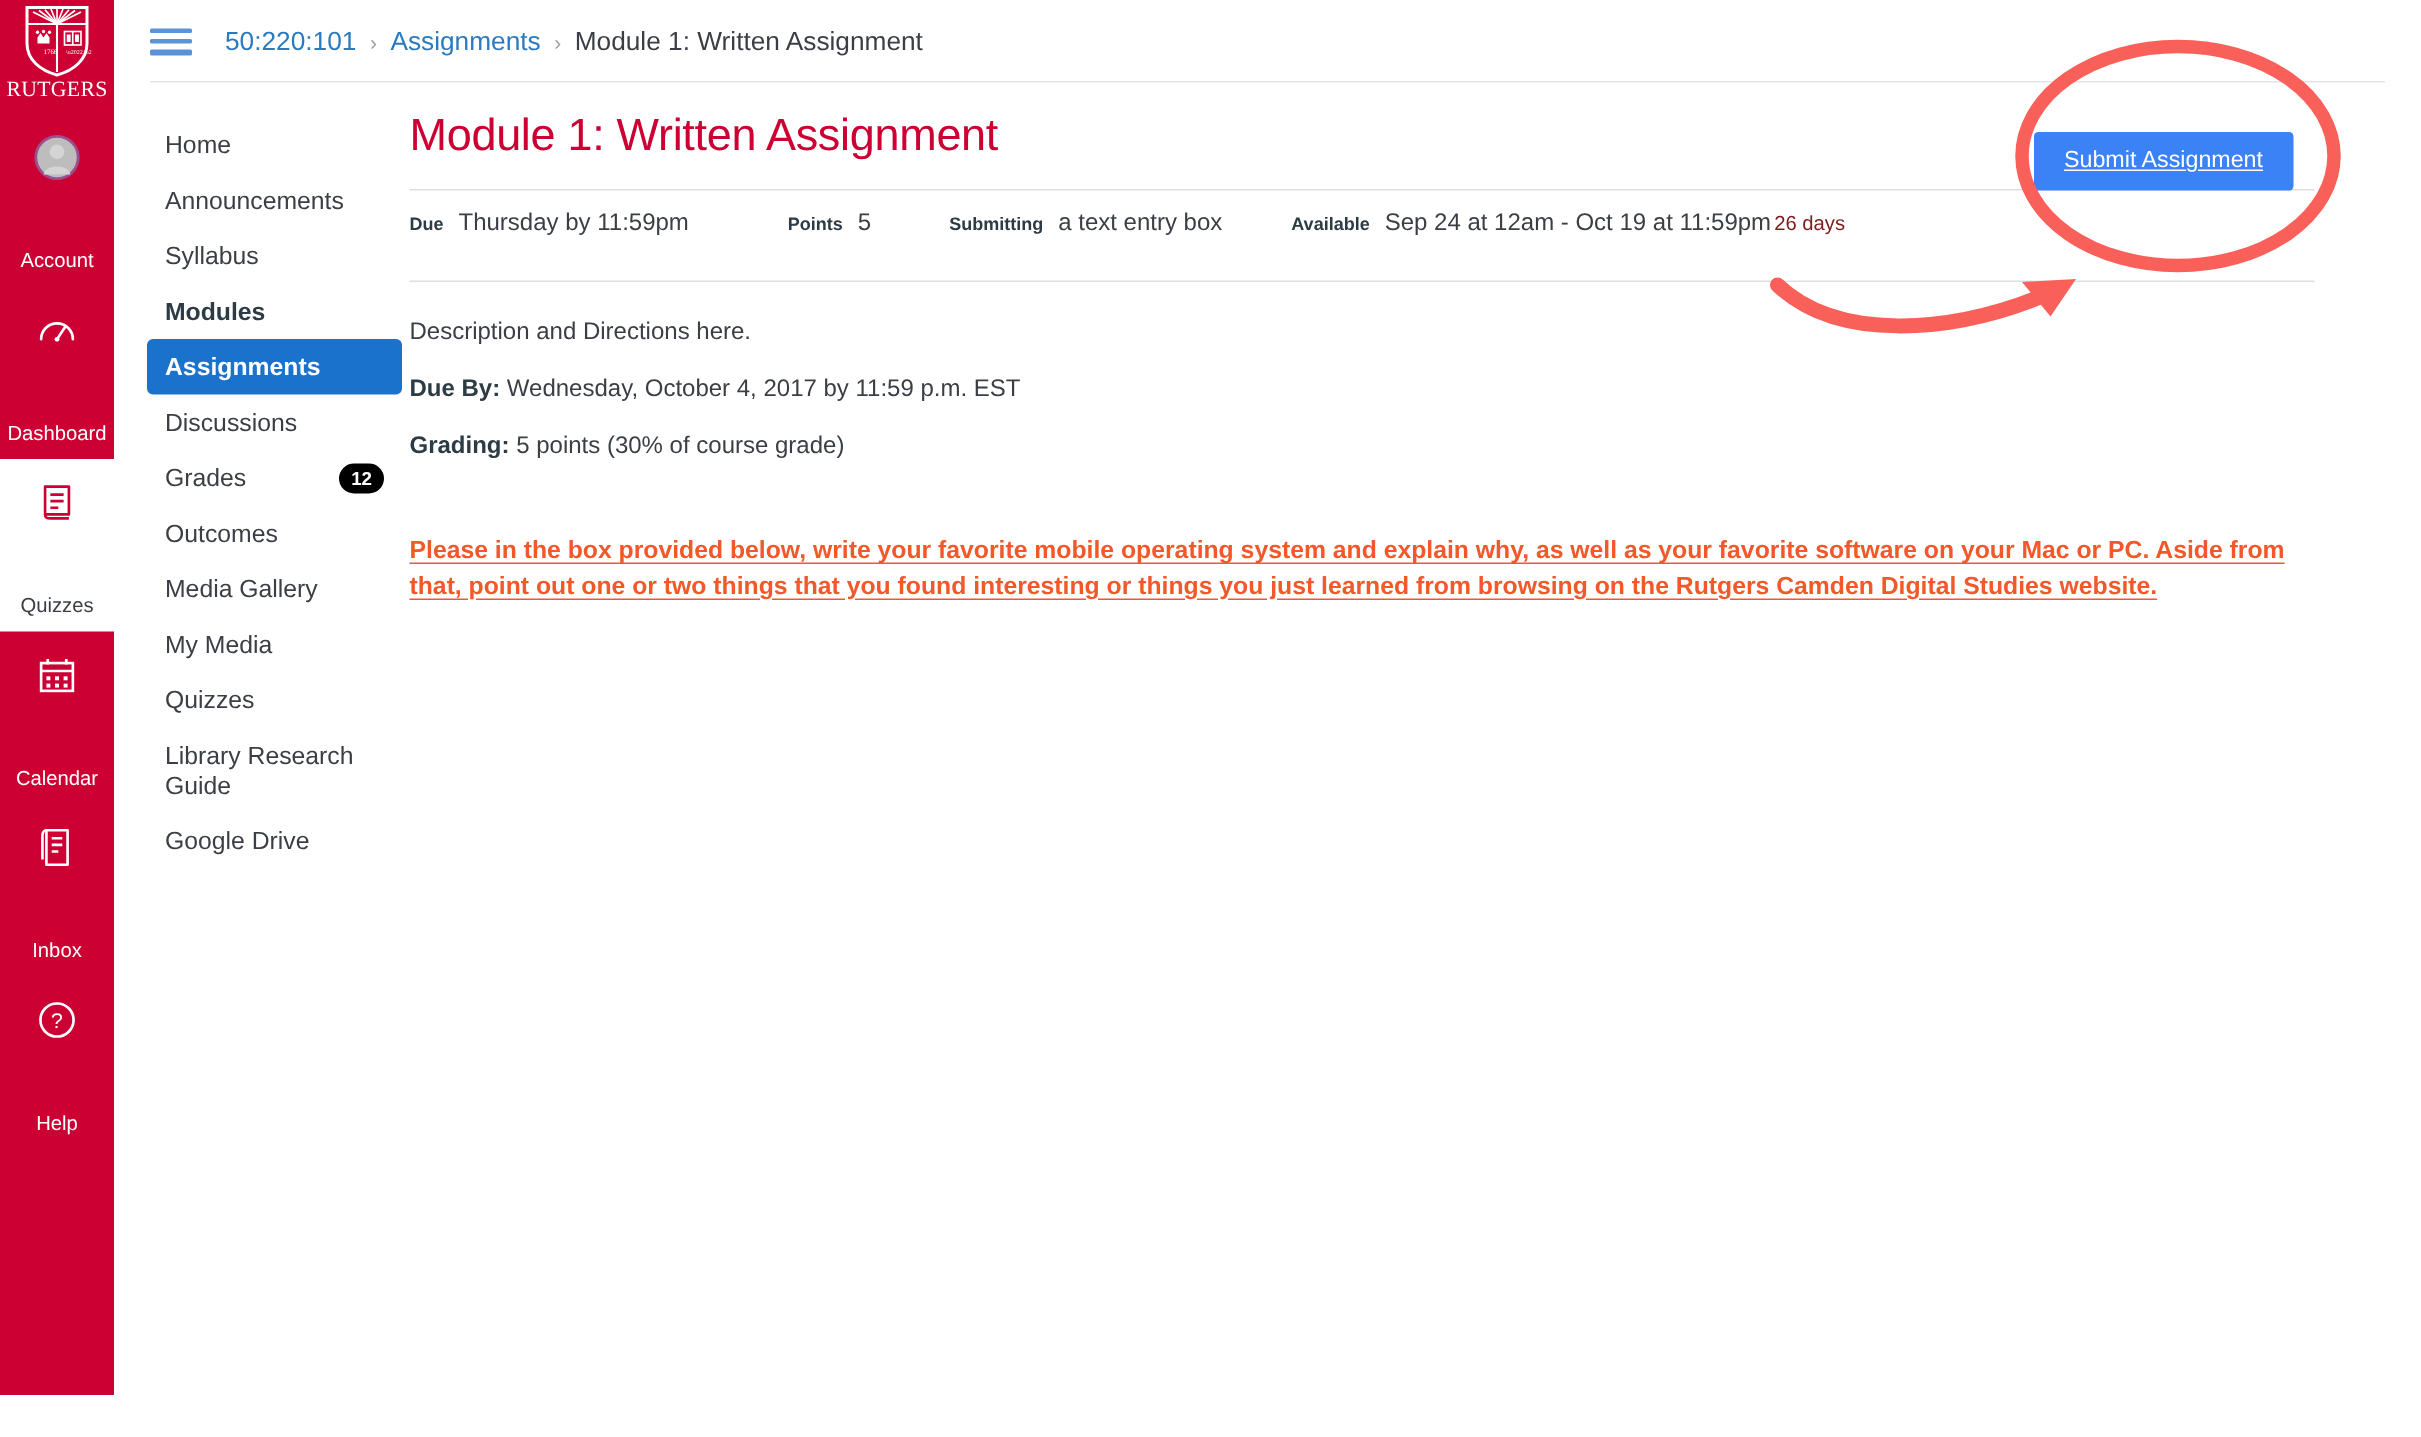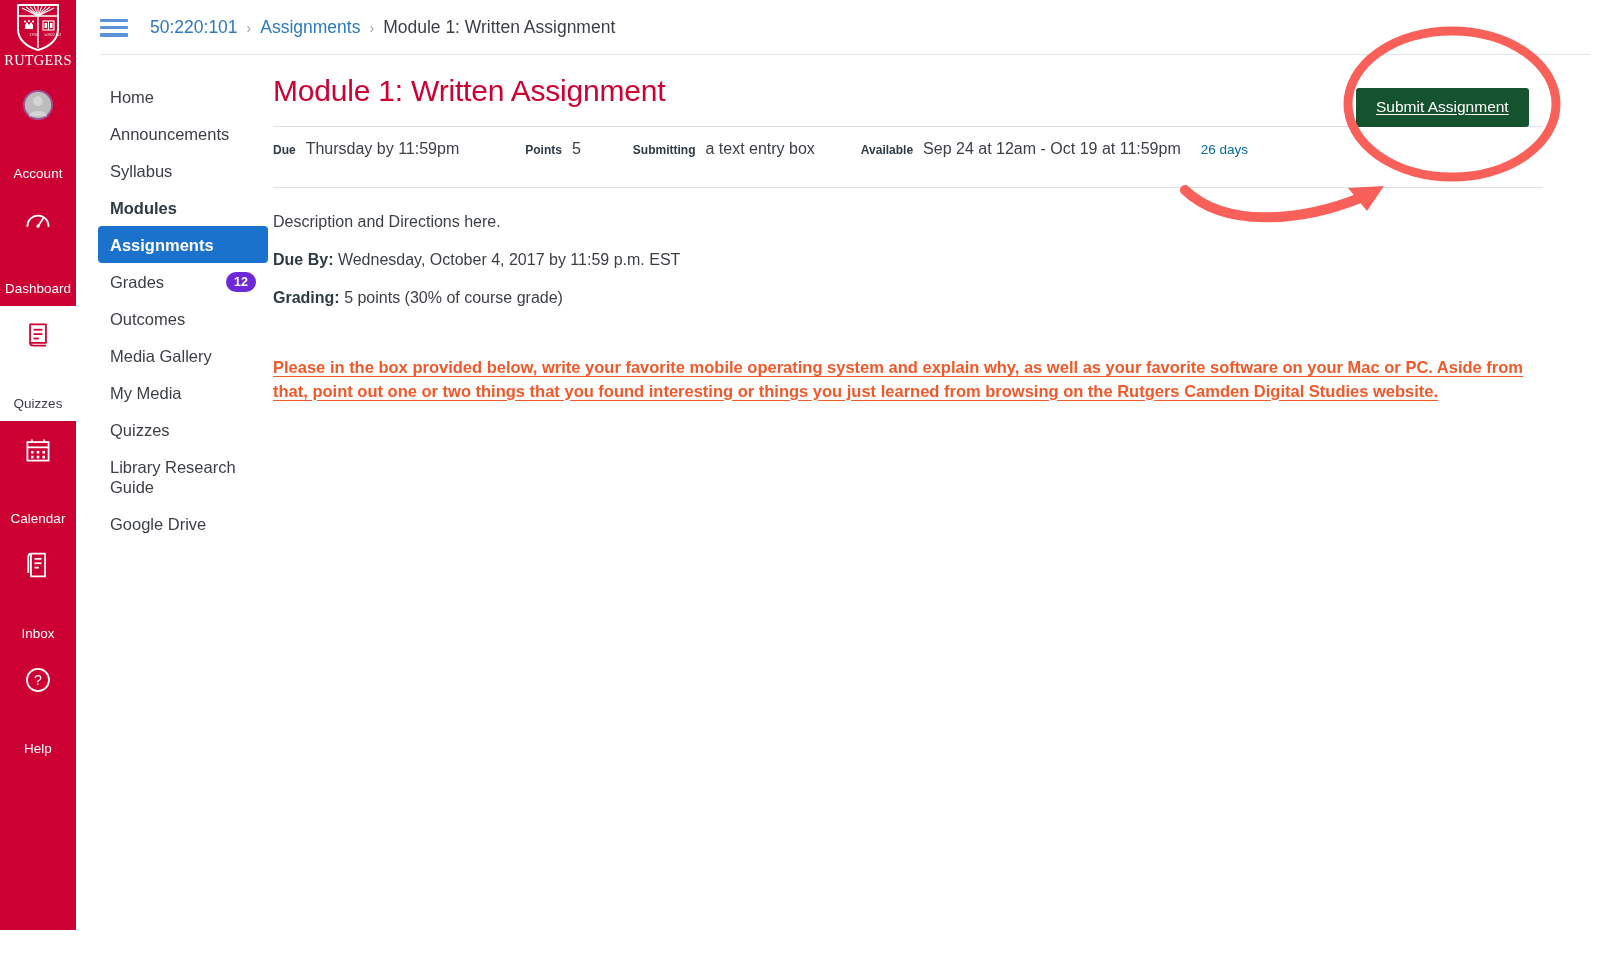--- a/index.html
+++ b/index.html
@@ -155,21 +155,21 @@
     text-decoration: none;
   }
   .cn-item.strong { font-weight: bold; color: #2d3b45; }
   .cn-item.active {
     background: #1b72cc;
     color: #ffffff;
     font-weight: bold;
   }
   .cn-badge {
     margin-left: auto;
-    background: #6d28d9;
+    background: #000000;
     color: #ffffff;
     font-size: 12.5px;
     font-weight: bold;
     line-height: 1;
     padding: 4px 8px;
     border-radius: 10px;
     min-width: 26px;
     text-align: center;
   }
 
@@ -211,23 +211,23 @@
   .meta-value {
     margin-left: 10px;
     color: #3b3f45;
     font-size: 16px;
   }
   .meta-group { display: flex; align-items: baseline; }
   .gap-1 { margin-left: 66px; }
   .gap-2 { margin-left: 52px; }
   .gap-3 { margin-left: 46px; }
   .meta-sub {
-    margin-left: 20px;
+    margin-left: 2px;
     font-size: 13.5px;
-    color: #0369a1;
+    color: #7f1d1d;
   }
 
   .body-text {
     font-size: 16px;
     color: #3b3f45;
     line-height: 20px;
     margin-top: 18px;
   }
   .body-text.first { margin-top: 24px; }
   .body-text b { font-weight: bold; color: #2d3b45; }
@@ -240,21 +240,21 @@
     color: #f1592a;
     line-height: 23.5px;
     text-decoration: underline;
     text-underline-offset: 2.5px;
   }
 
   
   .submit-btn {
     position: absolute;
     left: 1280px; top: 88px;
-    background: #14532d;
+    background: #3b82f6;
     color: #ffffff;
     border: none;
     border-radius: 3px;
     padding: 10px 20px 11px 20px;
     font-size: 15.5px;
     font-family: "Liberation Sans", sans-serif;
     cursor: pointer;
     text-decoration: underline;
     text-underline-offset: 2px;
     white-space: nowrap;
@@ -409,20 +409,21 @@
       <span class="crumb current">Module 1: Written Assignment</span>
     </div>
     <div class="bc-divider"></div>
 
     <div class="course-nav">
       <a class="cn-item">Home</a>
       <a class="cn-item">Announcements</a>
       <a class="cn-item">Syllabus</a>
       <a class="cn-item strong">Modules</a>
       <a class="cn-item active">Assignments</a>
+      <a class="cn-item">Discussions</a>
       <a class="cn-item">
         <span>Grades</span>
         <span class="cn-badge">12</span>
       </a>
       <a class="cn-item">Outcomes</a>
       <a class="cn-item">Media Gallery</a>
       <a class="cn-item">My Media</a>
       <a class="cn-item">Quizzes</a>
       <a class="cn-item">Library Research Guide</a>
       <a class="cn-item">Google Drive</a>

